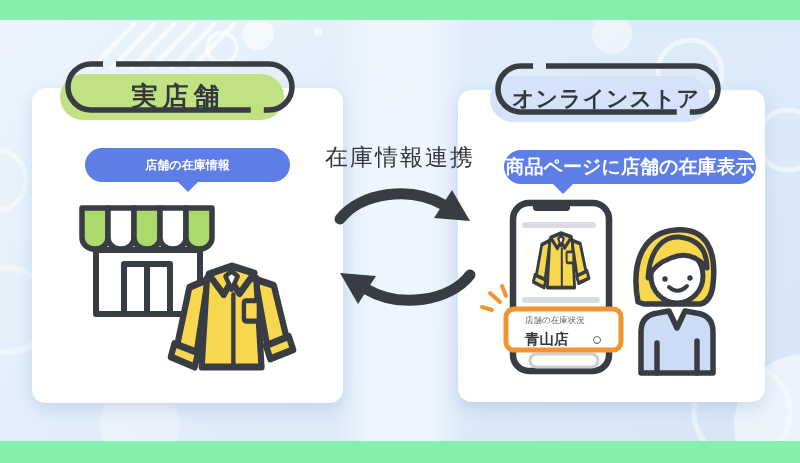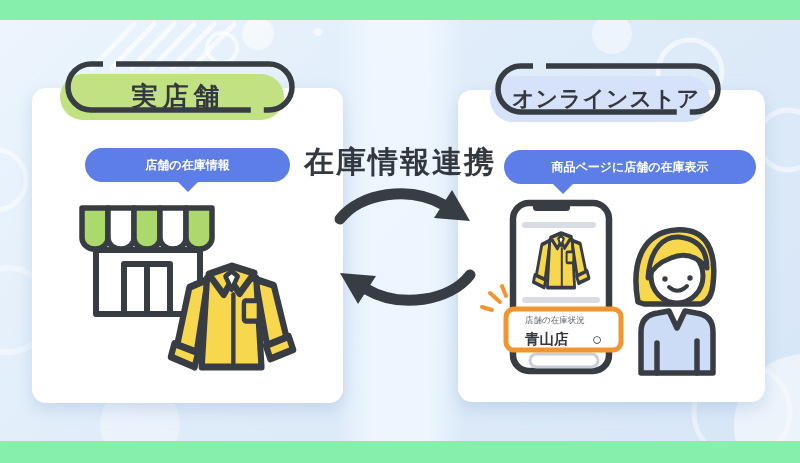--- a/index.html
+++ b/index.html
@@ -16,24 +16,24 @@
   .card.right{left:458px;top:70px;width:307px;height:312px;}
   .badge-svg{position:absolute;overflow:visible;}
   .badge-text{font-family:"Liberation Sans","DejaVu Sans",sans-serif;font-weight:bold;fill:#33383f;}
   .bubble{position:absolute;height:34px;border-radius:17px;background:#5c7ee6;
           color:#fff;font-weight:bold;text-align:center;line-height:34px;}
   .bubble .tail{position:absolute;bottom:-10px;width:0;height:0;
           border-left:11px solid transparent;border-right:11px solid transparent;
           border-top:11px solid #5c7ee6;}
   .bubble.left-b{left:85px;top:128px;width:205px;font-size:12px;}
   .bubble.left-b .tail{left:50%;margin-left:-11px;}
-  .bubble.right-b{left:504px;top:130px;width:252px;font-size:12px;}
+  .bubble.right-b{left:504px;top:130px;width:252px;font-size:19px;}
   .bubble.right-b .tail{left:48px;}
   .center-label{position:absolute;left:300px;width:200px;text-align:center;
-                font-size:30px;font-weight:bold;letter-spacing:2px;color:#33383f;}
+                font-size:23px;font-weight:normal;letter-spacing:2px;color:#33383f;}
   .center-label.top{top:122px;}
   .center-label.bottom{top:313px;}
   .illus{position:absolute;overflow:visible;}
 </style>
 </head>
 <body>
 
 <div class="stage">
   <div class="canvas">
 

